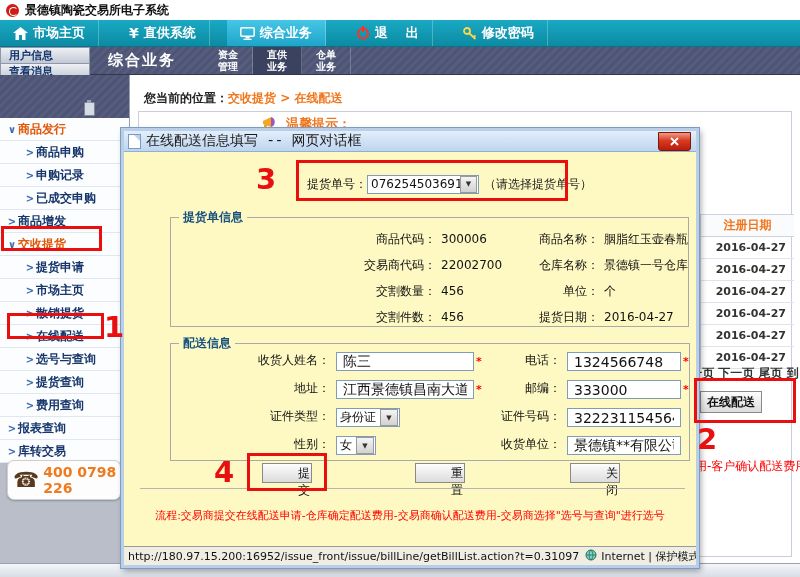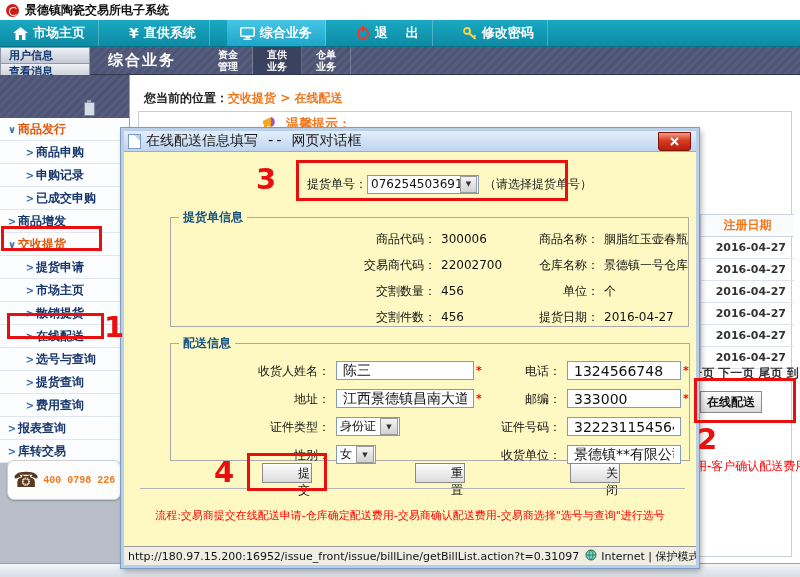--- a/index.html
+++ b/index.html
@@ -33,21 +33,21 @@
   .clip-icon{position:absolute;left:84px;top:27px;width:9px;height:12px;background:#d7dbe4;border:1px solid #7d849c;border-radius:1px;}
   .clip-icon::after{content:"";position:absolute;left:2px;top:-3px;width:4px;height:3px;background:#9aa2b8;}
   .side-menu{background:#fbfdff;}
   .mitem{height:22px;display:flex;align-items:center;border-bottom:1px solid #e1e7f0;cursor:pointer;background:#fbfdff;}
   .mitem .caret{color:#3a6ab0;font-size:10px;font-weight:bold;width:12px;text-align:center;}
   .mitem.group{padding-left:6px;font-weight:bold;color:#17366b;}
   .mitem.group-open{padding-left:6px;font-weight:bold;color:#e25706;}
   .mitem.child{padding-left:24px;color:#17366b;font-weight:bold;}
   .hotline{position:absolute;left:7px;top:385px;width:114px;height:40px;background:#fdfdfd;border:1px solid #cfcfcf;border-radius:7px;box-shadow:0 1px 2px rgba(0,0,0,.25);display:flex;align-items:center;gap:4px;padding-left:5px;box-sizing:border-box;}
   .phone-glyph{font-size:21px;color:#5a3a1e;line-height:1;}
-  .hotline-num{color:#f07a1e;font-weight:bold;font-size:10px;font-family:Liberation Mono, monospace;}
+  .hotline-num{color:#f07a1e;font-weight:bold;font-size:14px;}
   
   .content{position:absolute;left:130px;top:75px;width:670px;height:488px;background:#fff;}
   .breadcrumb{position:absolute;left:14px;top:15px;font-size:12px;color:#222;font-weight:bold;}
   .breadcrumb .path{color:#f0761c;font-weight:bold;}
   .panel{position:absolute;left:8px;top:36px;width:654px;height:446px;border:1px solid #c9cfda;background:#fff;box-sizing:border-box;}
   .notice{position:absolute;left:132px;top:40px;display:flex;align-items:center;gap:6px;}
   .notice-text{color:#f0761c;font-weight:bold;font-size:13px;}
   .rec-table{position:absolute;left:570px;top:139px;width:94px;border-left:1px solid #ccd4e0;border-top:1px solid #ccd4e0;box-sizing:border-box;}
   .rec-head{height:21px;border-bottom:1px solid #ccd4e0;display:flex;align-items:center;justify-content:center;color:#f0761c;font-weight:bold;font-size:12px;background:#fafbfd;}
   .rec-row{height:21px;border-bottom:1px solid #dde4ee;display:flex;align-items:center;justify-content:flex-end;padding-right:8px;color:#333;font-size:11px;font-weight:bold;}
@@ -72,21 +72,21 @@
   .bill-hint{font-size:12px;color:#222;margin-left:5px;}
   fieldset{position:absolute;left:46px;width:506px;border:1px solid #a9a9a9;margin:0;padding:0;box-sizing:border-box;}
   fieldset legend{font-size:12px;font-weight:bold;color:#17517e;margin-left:8px;padding:0 4px;}
   .fs-bill{top:57px;height:118px;}
   .fs-del{top:183px;height:126px;}
   .f-row{display:flex;height:26px;align-items:center;}
   .f-l1{width:265px;text-align:right;color:#111;}
   .f-v1{width:80px;padding-left:5px;color:#111;}
   .f-l2{width:78px;text-align:right;color:#111;}
   .f-v2{padding-left:5px;color:#111;white-space:nowrap;}
-  .d-row{display:flex;height:28px;align-items:flex-end;}
+  .d-row{display:flex;height:28px;align-items:flex-start;}
   .d-l1{width:159px;text-align:right;color:#111;}
   .d-c1{width:160px;padding-left:6px;display:flex;align-items:center;}
   .d-l2{width:65px;text-align:right;color:#111;}
   .d-c2{padding-left:6px;display:flex;align-items:center;}
   .tin{border:1px solid #7f9db9;height:17px;font-size:14px;font-family:inherit;padding:0 6px;color:#111;box-sizing:content-box;}
   .w128{width:124px;} .w100{width:100px;}
   .star{color:#f00;font-weight:bold;margin-left:2px;font-size:11px;}
   .dlg-btnrow{position:absolute;left:0;top:311px;width:100%;height:20px;}
   .dlg-btn{position:absolute;width:50px;height:20px;font-family:inherit;padding-left:35px;}
   .dlg-hr{position:absolute;left:16px;top:336px;width:545px;border-top:1px solid #b5b5b5;}

